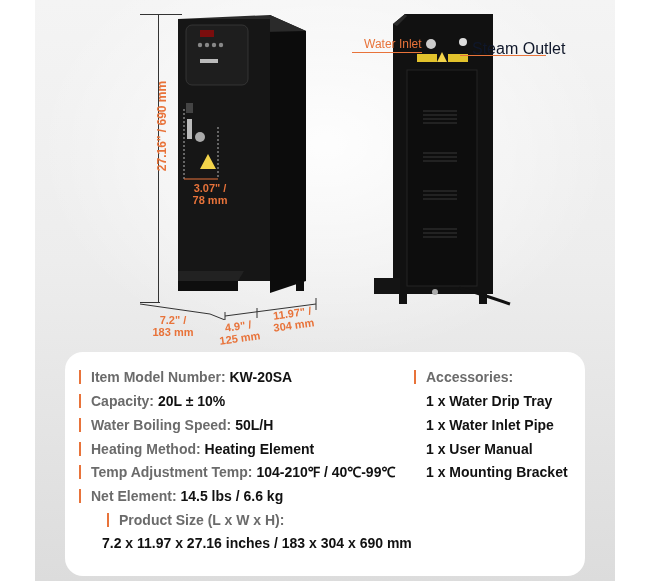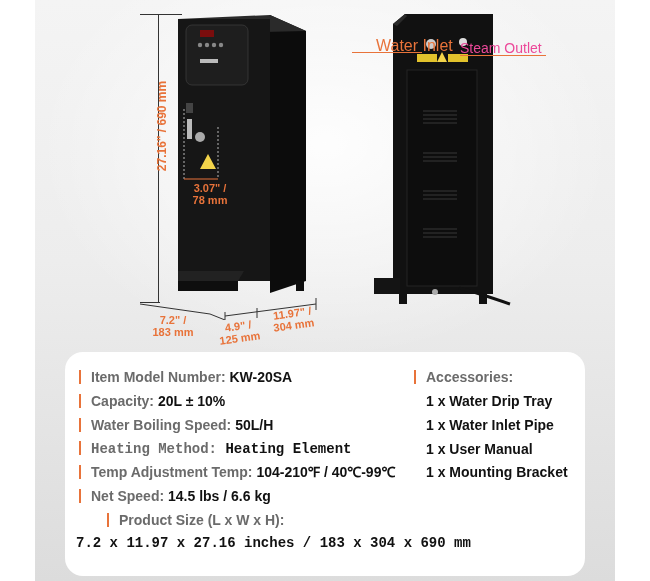--- a/index.html
+++ b/index.html
@@ -122,55 +122,55 @@
     <rect x="6" y="284" width="8" height="10" fill="#111"></rect>
     <rect x="86" y="284" width="8" height="10" fill="#111"></rect>
   </svg>
   <svg class="abs" style="left:455px;top:280px;width:60px;height:30px;" viewBox="0 0 60 30">
     <path d="M4,8 Q20,12 55,24" stroke="#111" stroke-width="3" fill="none"></path>
   </svg>
   <svg class="abs" style="left:372px;top:272px;width:30px;height:26px;" viewBox="0 0 30 26">
     <rect x="2" y="6" width="26" height="16" fill="#141414"></rect>
   </svg>
 
-  <div class="abs" style="left:376px;top:37px;font-size:16px;color:#e8733a;">
+  <div class="abs" style="left:364px;top:37px;font-size:12px;color:#e8733a;">
     <span>Water Inlet</span>
   </div>
   <div class="abs" style="left:352px;top:52px;width:70px;height:1px;background:#e8733a;"></div>
 
-  <div class="abs" style="left:460px;top:40px;font-size:14px;color:#ec4899;">
+  <div class="abs" style="left:472px;top:40px;font-size:16px;color:#0f172a;">
     <span>Steam Outlet</span>
   </div>
   <div class="abs" style="left:460px;top:55px;width:86px;height:1px;background:#e8733a;"></div>
 </div>
 
 <div class="card"></div>
 
 <div class="spec" style="left:79px;top:368px;">
   <span class="bar"></span><span class="lbl">Item Model Number:</span> <span class="val">KW-20SA</span>
 </div>
 <div class="spec" style="left:79px;top:392px;">
   <span class="bar"></span><span class="lbl">Capacity:</span> <span class="val">20L ± 10%</span>
 </div>
 <div class="spec" style="left:79px;top:416px;">
   <span class="bar"></span><span class="lbl">Water Boiling Speed:</span> <span class="val">50L/H</span>
 </div>
-<div class="spec" style="left:79px;top:440px;font-family:Liberation Mono, monospace;">
+<div class="spec" style="left:79px;top:440px;">
   <span class="bar"></span><span class="lbl">Heating Method:</span> <span class="val">Heating Element</span>
 </div>
 <div class="spec" style="left:79px;top:463px;">
   <span class="bar"></span><span class="lbl">Temp Adjustment Temp:</span> <span class="val">104-210℉ / 40℃-99℃</span>
 </div>
 <div class="spec" style="left:79px;top:487px;">
-  <span class="bar"></span><span class="lbl">Net Speed:</span> <span class="val">14.5 lbs / 6.6 kg</span>
+  <span class="bar"></span><span class="lbl">Net Element:</span> <span class="val">14.5 lbs / 6.6 kg</span>
 </div>
 <div class="spec" style="left:79px;top:511px;padding-left:28px;">
   <span class="bar"></span><span class="lbl">Product Size (L x W x H):</span>
 </div>
-<div class="spec" style="left:76px;top:534px;font-family:Liberation Mono, monospace;">
+<div class="spec" style="left:102px;top:534px;">
   <span class="val">7.2 x 11.97 x 27.16 inches / 183 x 304 x 690 mm</span>
 </div>
 
 <div class="spec" style="left:414px;top:368px;">
   <span class="bar"></span><span class="lbl">Accessories:</span>
 </div>
 <div class="spec val" style="left:426px;top:392px;">1 x Water Drip Tray</div>
 <div class="spec val" style="left:426px;top:416px;">1 x Water Inlet Pipe</div>
 <div class="spec val" style="left:426px;top:440px;">1 x User Manual</div>
 <div class="spec val" style="left:426px;top:463px;text-align:right;">1 x Mounting Bracket</div>

